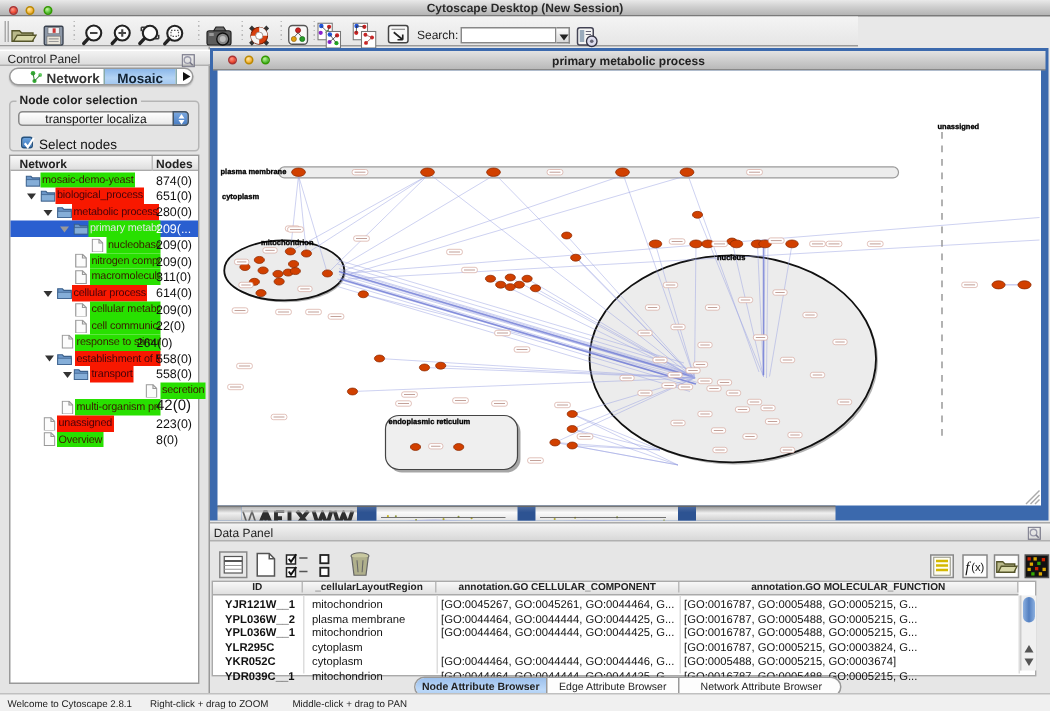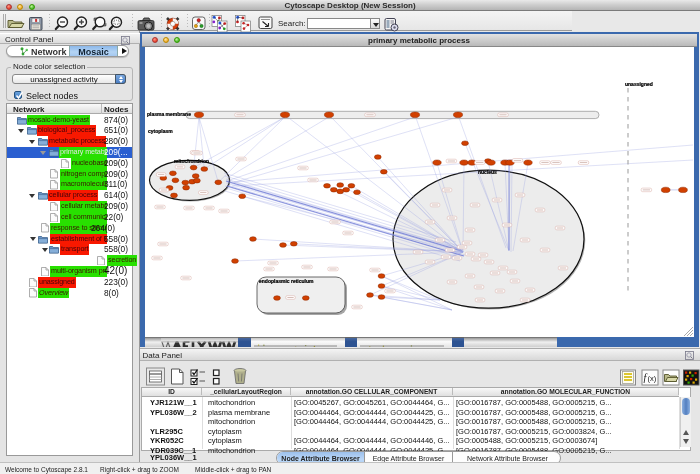--- a/index.html
+++ b/index.html
@@ -164,24 +164,24 @@
           <circle cx="6.8" cy="3" r="1.3" fill="#6c6"></circle>
           <circle cx="3" cy="7" r="1.4" fill="#3a3"></circle>
    <line x1="2" y1="1.8" x2="3" y2="7" stroke="#383" stroke-width="0.7"></line>
           <line x1="6.8" y1="3" x2="3" y2="7" stroke="#383" stroke-width="0.7"></line>
  </svg>
  <div class="abs" style="left:24px;top:1px;font-size:9px;font-weight:bold;color:#333;">Network</div>
  <div class="abs" style="left:62px;top:1px;width:49px;text-align:center;font-size:9px;font-weight:bold;color:#123;">Mosaic</div>
  <div class="abs" style="left:115px;top:2.5px;width:0;height:0;border-top:3px solid transparent;border-bottom:3px solid transparent;border-left:5px solid #111;"></div>
 </div>
 <div class="abs" style="left:6px;top:36px;width:127px;height:34px;border:1px solid #b5b5b5;border-radius:3px;">
-<div class="abs" style="left:4px;top:-6px;background:#e4e4e4;padding:0 2px;font-size:8px;font-weight:normal;color:#222;">Node color selection</div>
+<div class="abs" style="left:4px;top:-6px;background:#e4e4e4;padding:0 2px;font-size:8px;font-weight:bold;color:#222;">Node color selection</div>
 </div>
 <div class="abs" style="left:12px;top:42.5px;width:114px;height:10.5px;background:linear-gradient(#fff,#e8e8e8);border:1px solid #8a8a8a;border-radius:3px;">
- <div class="abs" style="left:0;top:0.5px;width:102px;text-align:center;font-size:8px;color:#111;">unassigned activity</div>
+ <div class="abs" style="left:0;top:0.5px;width:102px;text-align:center;font-size:8px;color:#111;">transporter localiza</div>
  <div class="abs" style="right:-1px;top:-1px;width:11px;height:10.5px;background:linear-gradient(#7aa8e0,#4a7ec4);border:1px solid #456;border-radius:0 3px 3px 0;">
   <div class="abs" style="left:2.5px;top:1.5px;width:0;height:0;border-left:2.5px solid transparent;border-right:2.5px solid transparent;border-bottom:3px solid #fff;"></div>
   <div class="abs" style="left:2.5px;top:5.5px;width:0;height:0;border-left:2.5px solid transparent;border-right:2.5px solid transparent;border-top:3px solid #fff;"></div>
  </div>
 </div>
 <div class="abs" style="left:13.5px;top:59.5px;width:8.5px;height:8.5px;background:linear-gradient(#6aa2dc,#3d79c0);border:1px solid #26527e;border-radius:2px;">
 <svg class="abs" style="left:0.5px;top:-1px" width="9" height="9" viewBox="0 0 9 9">
           <path d="M1.5 4.5 L3.5 7 L7.5 1" fill="none" stroke="#fff" stroke-width="1.5"></path>
         </svg>
 </div>
@@ -324,21 +324,21 @@
         <path d="M5 0.5 L5 3 L7.5 3" fill="none" stroke="#999" stroke-width="0.8"></path>
           </svg>
           <div class="abs" style="left:31px;top:0px;max-width:69px;overflow:hidden;background:#f81800;color:#46040a;font-size:7.2px;line-height:10.82px;padding:0 1px;letter-spacing:-0.1px;white-space:nowrap;">unassigned</div>
           <div class="abs" style="left:97px;top:0px;color:#111;font-size:8.3px;line-height:10.82px;">223(0)</div>
         </div>
         <div class="abs" style="left:0;top:183.6px;width:125px;height:10.82px;">
           <svg class="abs" style="left:22px;top:0.8px" width="8" height="9.5" viewBox="0 0 8 9.5">
         <path d="M0.5 0.5 L5 0.5 L7.5 3 L7.5 9 L0.5 9 Z" fill="#fcfcfc" stroke="#999" stroke-width="0.8"></path>
         <path d="M5 0.5 L5 3 L7.5 3" fill="none" stroke="#999" stroke-width="0.8"></path>
           </svg>
-          <div class="abs" style="left:31px;top:0px;max-width:69px;overflow:hidden;background:#28e000;color:#3a2000;font-size:7.2px;line-height:10.82px;padding:0 1px;letter-spacing:-0.1px;white-space:nowrap;font-style:italic;">Overview</div>
+          <div class="abs" style="left:31px;top:0px;max-width:69px;overflow:hidden;background:#28e000;color:#3a2000;font-size:7.2px;line-height:10.82px;padding:0 1px;letter-spacing:-0.1px;white-space:nowrap;">Overview</div>
           <div class="abs" style="left:97px;top:0px;color:#111;font-size:8.3px;line-height:10.82px;">8(0)</div>
         </div>
 </div>
 </div>
 <div class="abs" style="left:139.5px;top:31.5px;width:559.5px;height:315.5px;background:#3b69ad;">
 <div class="abs" style="left:2px;top:2px;width:555.5px;height:13.5px;background:linear-gradient(#e2e2e2,#b9b9b9);border-bottom:1px solid #888;">
  <div class="abs" style="left:10px;top:3px;width:6.5px;height:6.5px;border-radius:50%;background:radial-gradient(circle at 35% 30%,#ff9a8a,#ee4b35 60%,#b4300f);border:0.5px solid #a33;"></div>
  <div class="abs" style="left:21px;top:3px;width:6.5px;height:6.5px;border-radius:50%;background:radial-gradient(circle at 35% 30%,#ffe9a8,#f5b63e 60%,#c58a14);border:0.5px solid #b80;"></div>
  <div class="abs" style="left:32px;top:3px;width:6.5px;height:6.5px;border-radius:50%;background:radial-gradient(circle at 35% 30%,#c8f5a0,#57c339 60%,#2f8f19);border:0.5px solid #390;"></div>
  <div class="abs" style="left:0;top:2px;width:555px;text-align:center;font-size:8px;font-weight:bold;color:#222;">primary metabolic process</div>
@@ -905,21 +905,21 @@
     <div class="abs" style="left:152px;top:1px;width:158px;overflow:hidden;">[GO:0045267, GO:0045261, GO:0044464, G...</div>
     <div class="abs" style="left:314px;top:1px;width:222px;overflow:hidden;">[GO:0016787, GO:0005488, GO:0005215, G...</div>
     </div>
 <div class="abs" style="left:0;top:19.0px;width:537px;height:9.7px;font-size:7.5px;color:#111;white-space:nowrap;">
     <div class="abs" style="left:8px;top:1px;font-weight:bold;">YPL036W__2</div>
     <div class="abs" style="left:66px;top:1px;">plasma membrane</div>
     <div class="abs" style="left:152px;top:1px;width:158px;overflow:hidden;">[GO:0044464, GO:0044444, GO:0044425, G...</div>
     <div class="abs" style="left:314px;top:1px;width:222px;overflow:hidden;">[GO:0016787, GO:0005488, GO:0005215, G...</div>
     </div>
 <div class="abs" style="left:0;top:28.5px;width:537px;height:9.7px;font-size:7.5px;color:#111;white-space:nowrap;">
-    <div class="abs" style="left:8px;top:1px;font-weight:bold;margin-top:36px;">YPL036W__1</div>
+    <div class="abs" style="left:8px;top:1px;font-weight:bold;">YPL036W__1</div>
     <div class="abs" style="left:66px;top:1px;">mitochondrion</div>
     <div class="abs" style="left:152px;top:1px;width:158px;overflow:hidden;">[GO:0044464, GO:0044444, GO:0044425, G...</div>
     <div class="abs" style="left:314px;top:1px;width:222px;overflow:hidden;">[GO:0016787, GO:0005488, GO:0005215, G...</div>
     </div>
 <div class="abs" style="left:0;top:38.0px;width:537px;height:9.7px;font-size:7.5px;color:#111;white-space:nowrap;padding-left:48px;">
     <div class="abs" style="left:8px;top:1px;font-weight:bold;">YLR295C</div>
     <div class="abs" style="left:66px;top:1px;">cytoplasm</div>
     <div class="abs" style="left:314px;top:1px;width:222px;overflow:hidden;">[GO:0016787, GO:0005215, GO:0003824, G...</div>
     </div>
 <div class="abs" style="left:0;top:47.5px;width:537px;height:9.7px;font-size:7.5px;color:#111;white-space:nowrap;">

